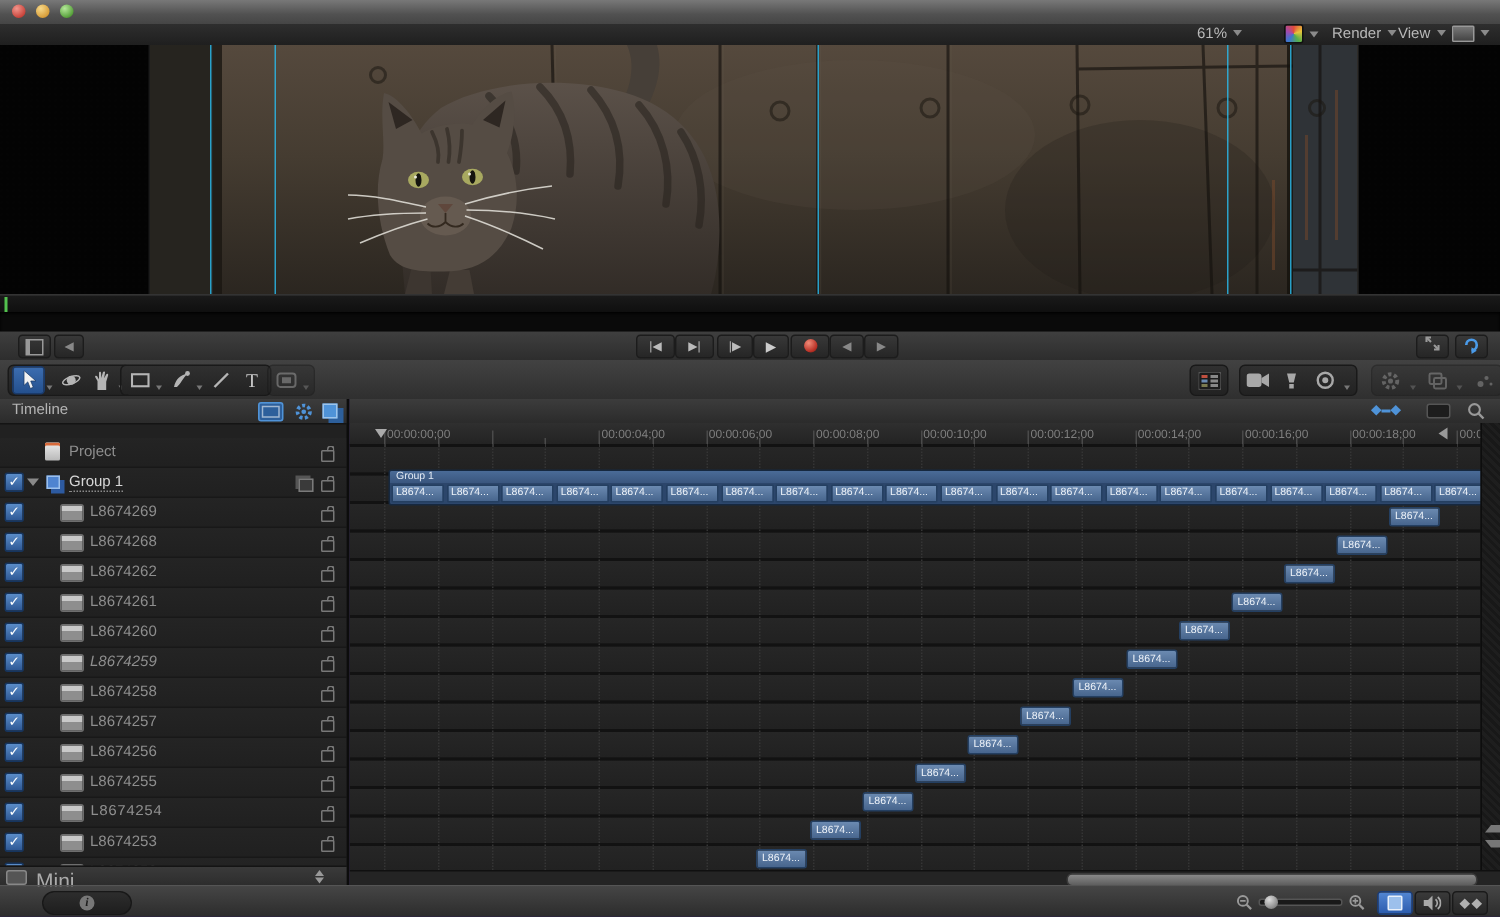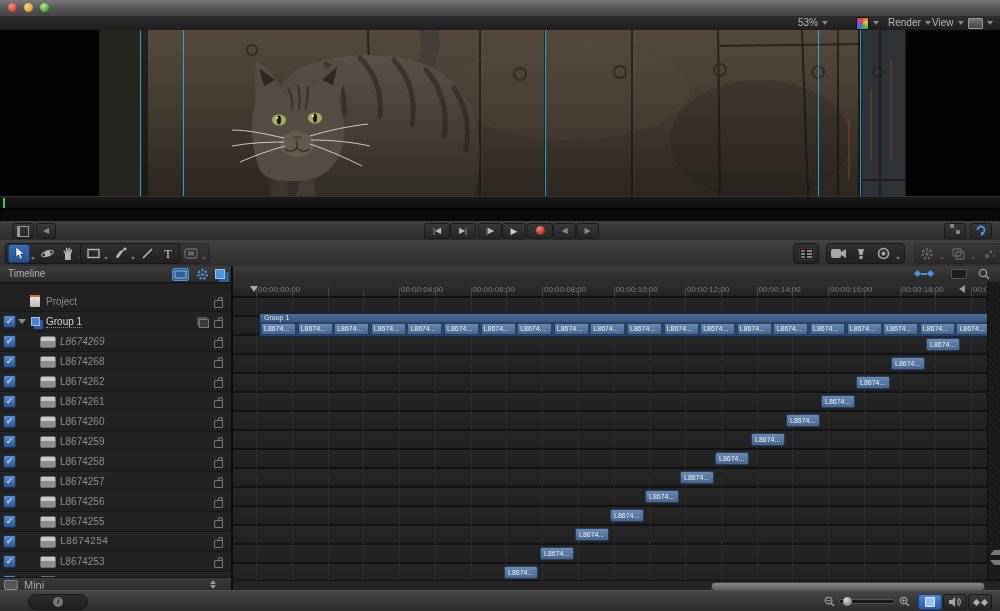--- a/index.html
+++ b/index.html
@@ -108,21 +108,21 @@
   .lock{position:absolute;right:8px;top:8px;width:7px;height:6px;border:1px solid #787878;
     border-radius:1px;}
   .lock::before{content:"";position:absolute;top:-4px;left:2.5px;width:3px;height:3px;
     border:1px solid #787878;border-bottom:none;border-radius:3px 3px 0 0;}
   .stack-ic{position:absolute;right:22px;top:7px;width:8px;height:7px;border:1px solid #7a7a7a;
     background:#3a3a3a;box-shadow:-2px -2px 0 #555;}
   .minibar{left:0;top:311px;width:231px;height:13px;background:linear-gradient(#3a3a3a,#2c2c2c);
     border-top:1px solid #141414;}
   .minibar .mi{left:4px;top:2px;width:12px;height:8px;border:1px solid #888;border-radius:2px;
     background:#555;}
-  .minibar .mt{left:24px;top:1px;font-size:11px;color:#aaa;}
+  .minibar .mt{left:24px;top:1px;font-size:14px;color:#aaa;}
   .stepper{left:210px;top:2px;}
   .stepper div{width:0;height:0;border-left:3px solid transparent;border-right:3px solid transparent;}
   .stepper .up{border-bottom:4px solid #999;margin-bottom:1px;}
   .stepper .dn{border-top:4px solid #999;}
 
   
   .tpanel{left:233px;top:0;width:767px;height:324px;background:#1d1d1d;overflow:hidden;}
   .tstrip{left:0;top:0;width:767px;height:16px;background:linear-gradient(#3c3c3c,#2b2b2b);
     border-bottom:1px solid #141414;}
   .kf-ic{display:flex;align-items:center;gap:1px;}
@@ -181,21 +181,21 @@
 <div class="win">
 
   <div class="abs titlebar">
     <div class="abs tl r"></div>
     <div class="abs tl y"></div>
     <div class="abs tl g"></div>
   </div>
 
   <div class="abs topbar">
     <div class="abs tb-item" style="left:798px;">
-      <span>53%</span><span class="caret"></span>
+      <span>61%</span><span class="caret"></span>
     </div>
     <div class="abs tb-item" style="left:856px;">
       <span class="swatch"></span><span class="caret"></span>
     </div>
     <div class="abs tb-item" style="left:888px;">
       <span>Render</span><span class="caret"></span>
     </div>
     <div class="abs tb-item" style="left:932px;text-align:center;">
       <span>View</span><span class="caret"></span>
     </div>
@@ -491,21 +491,21 @@
             <div class="chk">✓</div>
             <div class="disc"></div>
             <div class="ico-grp"></div>
             <div class="lbl grp" style="left: 46px;">Group 1</div>
             <div class="stack-ic"></div>
             <div class="lock"></div>
           </div>
           <div class="lrow">
             <div class="chk">✓</div>
             <div class="ico-img"></div>
-            <div class="lbl" style="left: 60px; font-style: italic;">L8674269</div>
+            <div class="lbl" style="left: 60px;">L8674269</div>
             <div class="lock"></div>
           </div>
           <div class="lrow">
             <div class="chk">✓</div>
             <div class="ico-img"></div>
             <div class="lbl" style="left: 60px;">L8674268</div>
             <div class="lock"></div>
           </div>
           <div class="lrow">
             <div class="chk">✓</div>
@@ -521,21 +521,21 @@
           </div>
           <div class="lrow">
             <div class="chk">✓</div>
             <div class="ico-img"></div>
             <div class="lbl" style="left: 60px;">L8674260</div>
             <div class="lock"></div>
           </div>
           <div class="lrow">
             <div class="chk">✓</div>
             <div class="ico-img"></div>
-            <div class="lbl" style="left: 60px;">L8674259</div>
+            <div class="lbl" style="left: 60px; font-style: italic;">L8674259</div>
             <div class="lock"></div>
           </div>
           <div class="lrow">
             <div class="chk">✓</div>
             <div class="ico-img"></div>
             <div class="lbl" style="left: 60px;">L8674258</div>
             <div class="lock"></div>
           </div>
           <div class="lrow">
             <div class="chk">✓</div>

